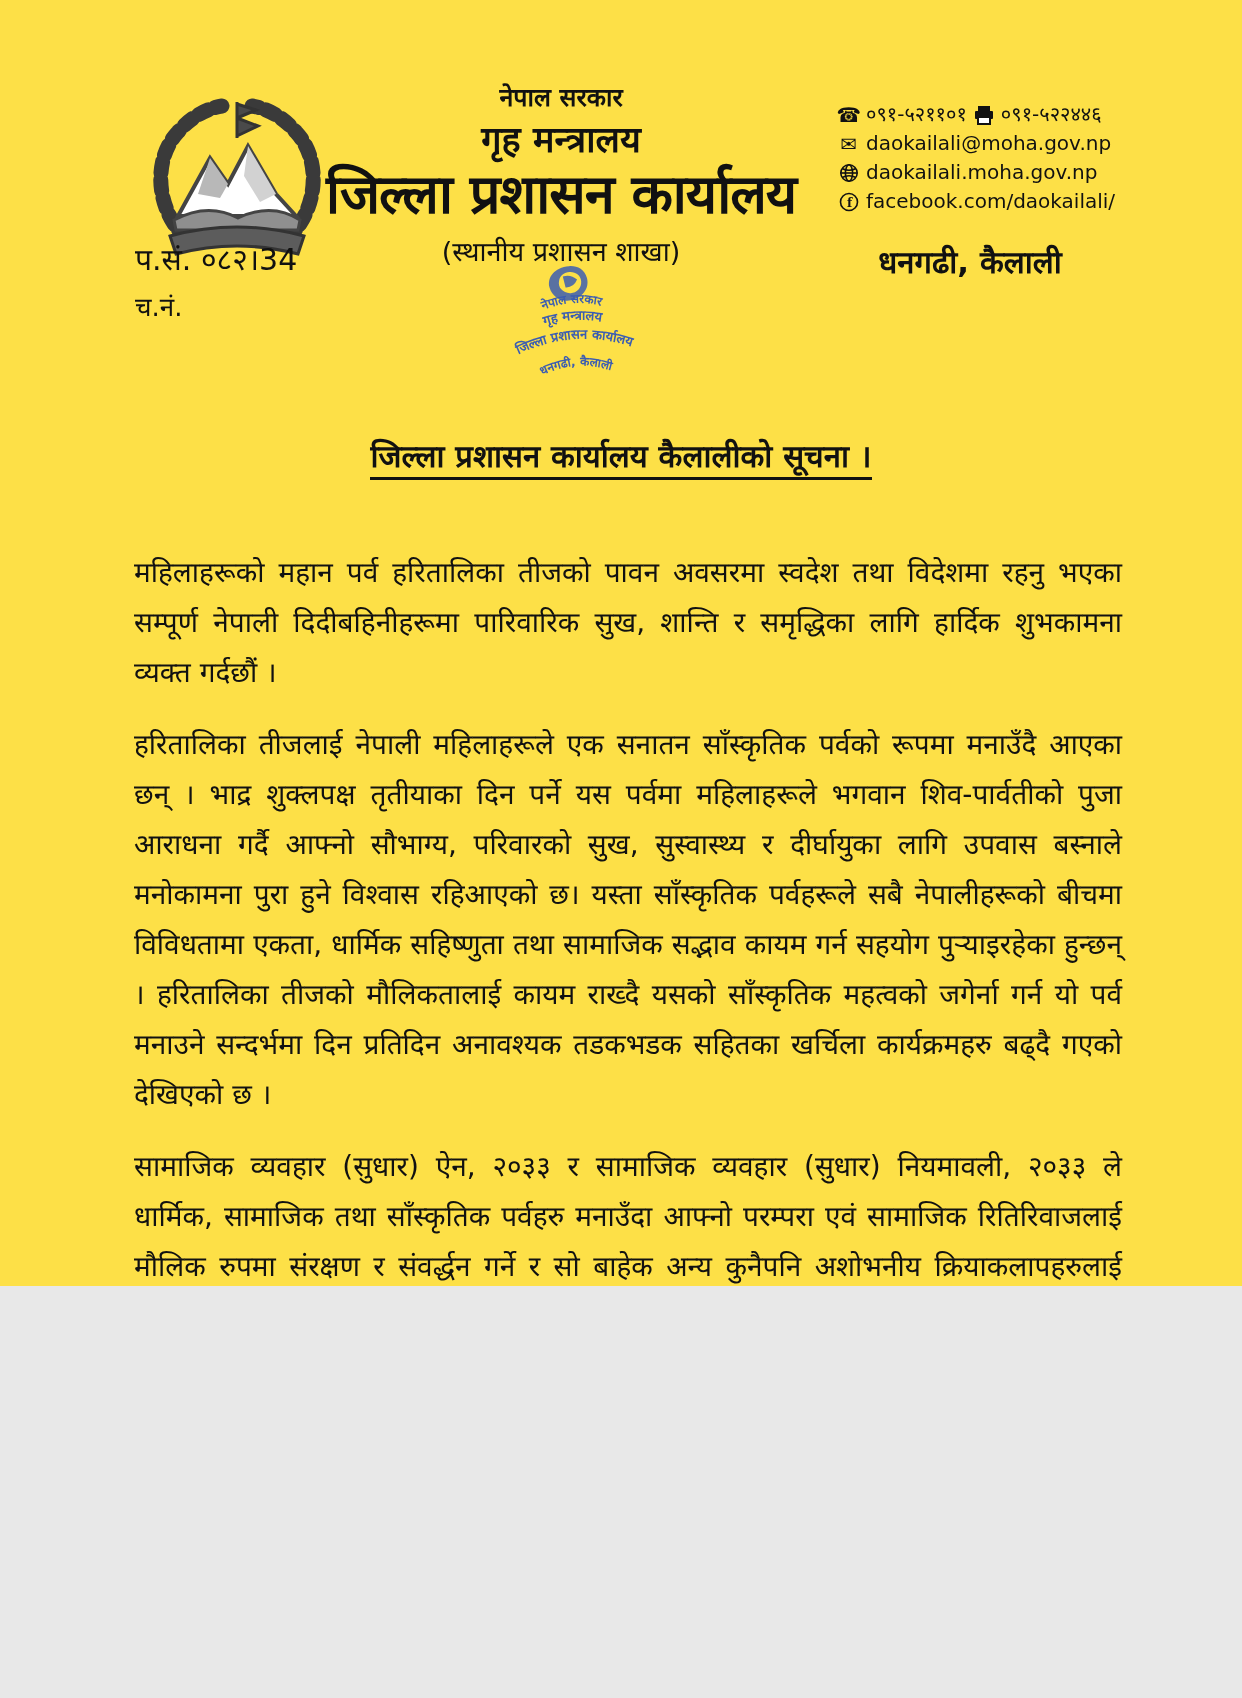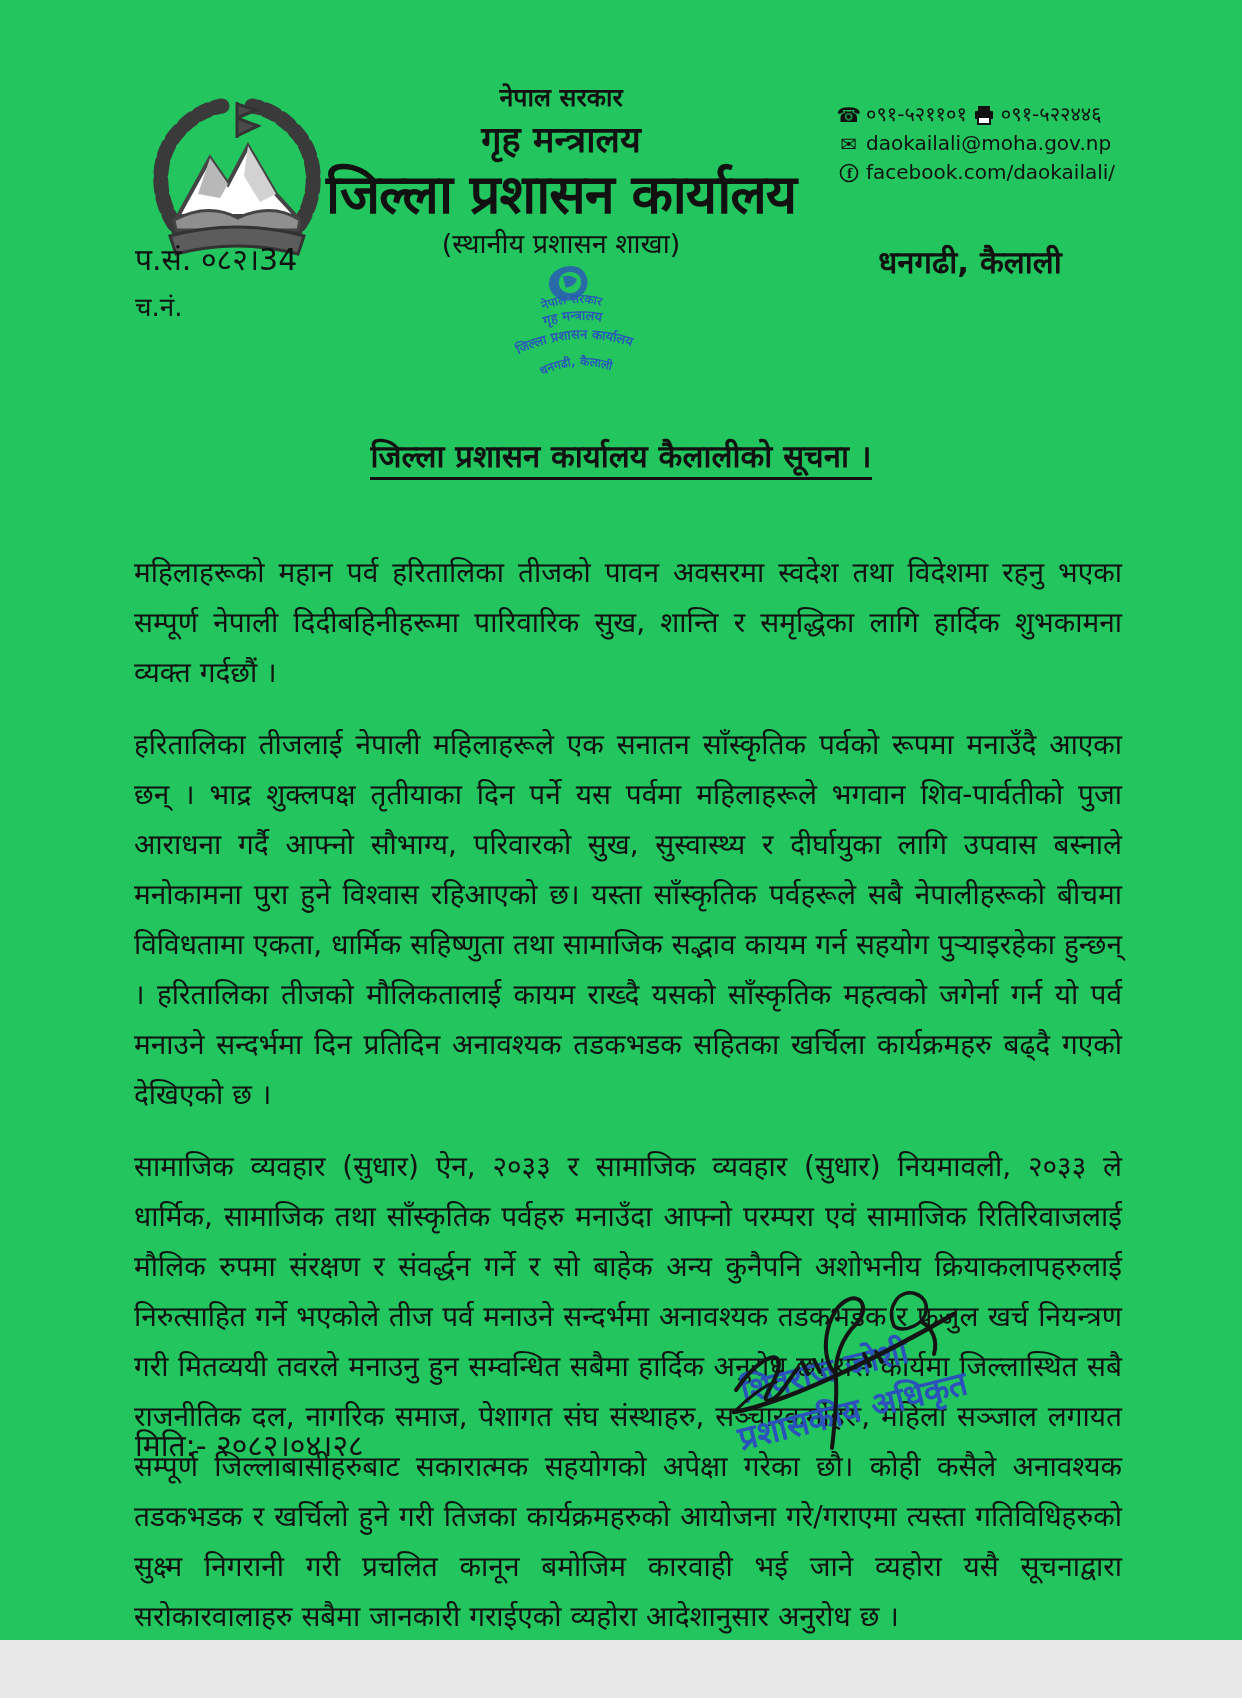--- a/index.html
+++ b/index.html
@@ -1,31 +1,31 @@
 <!DOCTYPE html>
 <html><head>
 <meta charset="utf-8">
 <style>
   html,body{margin:0;padding:0;background:#e8e8e8;}
   .page{
     position:relative;
-    width:1242px;height:1640px;
-    background:#22c55e;
+    width:1242px;height:1286px;
+    background:#fde047;
     margin:0 auto;
     font-family:"DejaVu Sans","Liberation Sans",sans-serif;
     color:#111;
     overflow:hidden;
   }
   
   .emblem{position:absolute;left:148px;top:98px;width:178px;height:162px;}
   .head-center{position:absolute;left:281px;top:82px;width:560px;text-align:center;}
   .gov-line{font-size:25px;font-weight:bold;line-height:1.25;}
   .ministry-line{font-size:36px;font-weight:bold;line-height:1.25;margin-top:4px;}
   .office-line{font-size:54px;font-weight:900;line-height:1.15;margin-top:2px;letter-spacing:-1px;white-space:nowrap;}
-  .branch-line{font-size:27px;line-height:1.3;}
+  .branch-line{font-size:27px;line-height:1.3;margin-top:8px;}
   .contacts{position:absolute;left:838px;top:100px;width:300px;font-size:20px;line-height:29px;}
   .contact-row{display:flex;align-items:center;gap:6px;white-space:nowrap;}
   .cicon{display:inline-flex;width:22px;height:22px;align-items:center;justify-content:center;flex:0 0 22px;}
   .cicon svg{display:block;}
   .glyph-icon{font-size:20px;line-height:1;}
   .city-line{position:absolute;left:820px;top:240px;width:300px;text-align:center;font-size:31px;font-weight:bold;}
   .refno{position:absolute;left:135px;top:238px;font-size:30px;}
   .dispatchno{position:absolute;left:135px;top:288px;font-size:26px;}
   
   .mid-stamp{position:absolute;left:488px;top:262px;width:170px;height:120px;transform:rotate(-4deg);opacity:.92;}
@@ -84,20 +84,31 @@
             <rect x="4" y="1" width="12" height="5" fill="#111"></rect>
             <rect x="1" y="6" width="18" height="8" rx="1" fill="#111"></rect>
             <rect x="4" y="12" width="12" height="7" fill="#fff" stroke="#111" stroke-width="2"></rect>
           </svg>
       </span>
       <span>०९१-५२२४४६</span>
     </div>
     <div class="contact-row">
       <span class="cicon glyph-icon">✉</span>
       <span>daokailali@moha.gov.np</span>
+    </div>
+    <div class="contact-row">
+      <span class="cicon">
+        <svg width="20" height="20" viewBox="0 0 20 20" fill="none" stroke="#111" stroke-width="1.6">
+            <circle cx="10" cy="10" r="8.2"></circle>
+            <ellipse cx="10" cy="10" rx="3.6" ry="8.2"></ellipse>
+            <line x1="1.8" y1="10" x2="18.2" y2="10"></line>
+            <path d="M3,5.5 Q10,9 17,5.5 M3,14.5 Q10,11 17,14.5"></path>
+          </svg>
+      </span>
+      <span>daokailali.moha.gov.np</span>
     </div>
     <div class="contact-row">
       <span class="cicon">
         <svg width="20" height="20" viewBox="0 0 20 20">
             <circle cx="10" cy="10" r="8.5" fill="none" stroke="#111" stroke-width="1.6"></circle>
             <text x="10.5" y="14.5" font-size="12" font-weight="bold" text-anchor="middle" fill="#111" font-family="DejaVu Serif, serif">f</text>
           </svg>
       </span>
       <span>facebook.com/daokailali/</span>
     </div>

